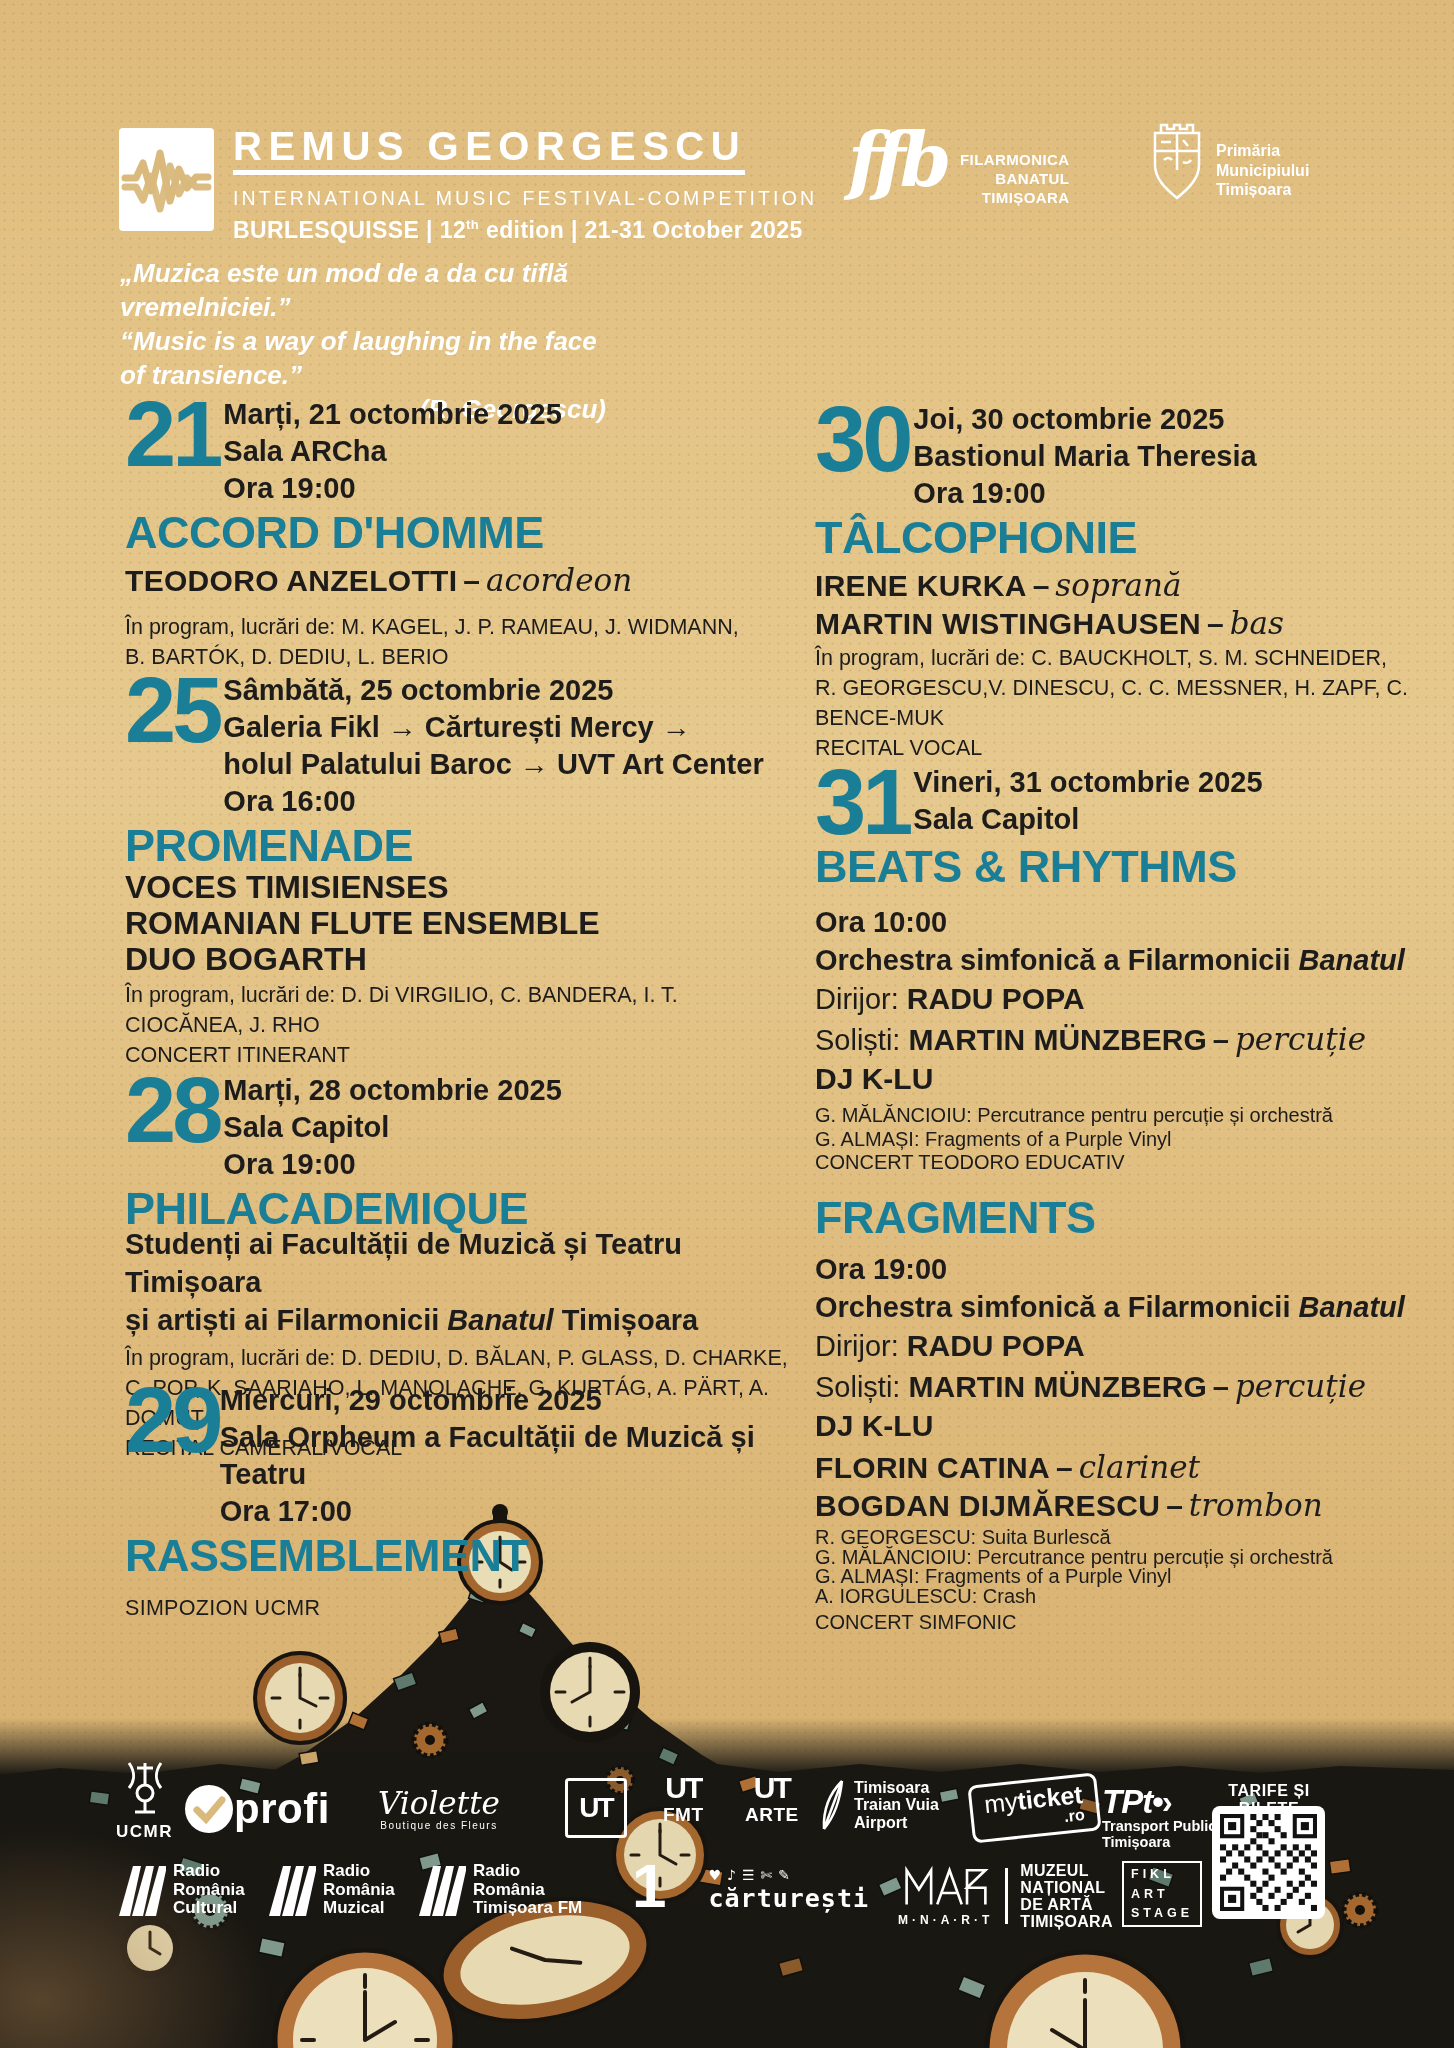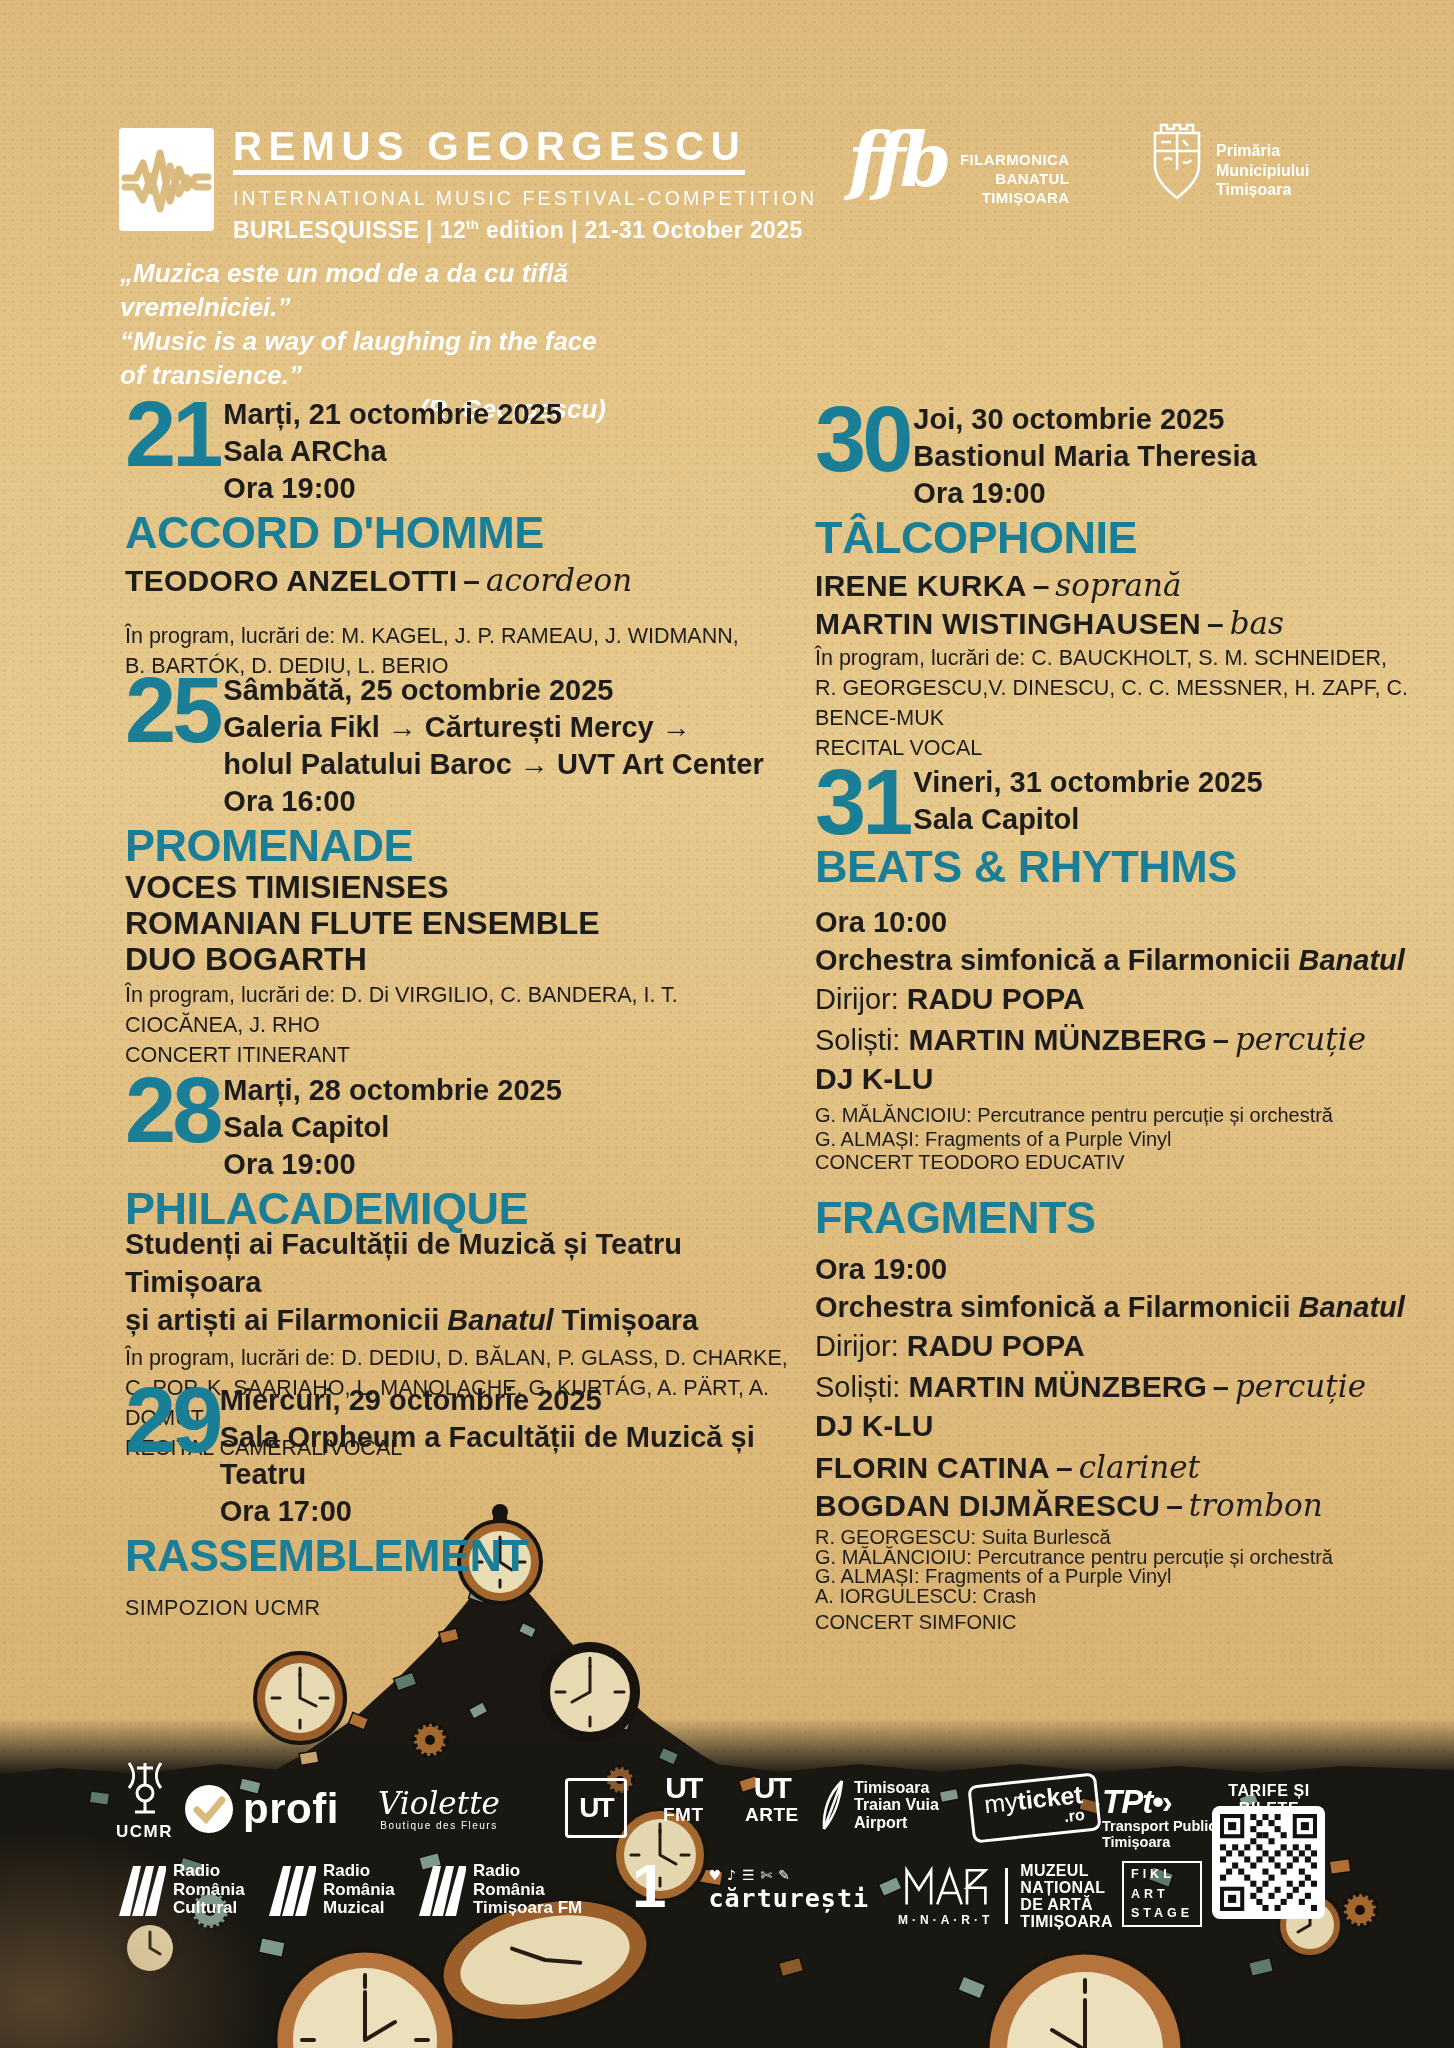--- a/index.html
+++ b/index.html
@@ -29,21 +29,21 @@
   
   .event{position:absolute;z-index:2;width:640px;}
   .ehead{display:flex;align-items:flex-start;}
   .day{font-size:92px;font-weight:600;color:#1a7e96;line-height:78px;min-width:80px;margin-right:4px;letter-spacing:-4px;}
   .meta{font-size:29px;font-weight:600;line-height:37px;color:#1d1c1a;padding-top:1px;}
   .etitle{font-size:45px;font-weight:800;color:#1a7e96;line-height:52px;letter-spacing:-.5px;margin-top:0;}
   .performer{font-size:30px;line-height:32px;color:#1d1c1a;margin-top:5px;}
   .performer b{font-weight:700;letter-spacing:.3px;text-align:center;}
   .instr{font-family:"DejaVu Serif",serif;font-style:italic;font-size:31px;}
   .dash{font-weight:600;padding:0 6px;}
-  .program{font-size:21.5px;font-weight:500;line-height:30px;margin-top:24px;}
+  .program{font-size:21.5px;font-weight:500;line-height:30px;margin-top:15px;}
   .type{font-size:21.5px;font-weight:500;letter-spacing:.3px;margin-top:9px;}
   .ensembles{margin-top:-4px;}
   .ensembles div{font-size:32px;font-weight:800;line-height:34px;padding-top:2px;}
   .subline{font-size:29px;font-weight:700;line-height:38px;margin-top:-10px;}
   .bodyline{font-size:29px;font-weight:600;line-height:38px;}
   .bodyline i{font-weight:700;}
   .roleline{font-size:29px;font-weight:500;line-height:39px;}
   .roleline b{font-weight:800;font-size:30px;}
   .soloists{font-size:29px;font-weight:500;line-height:40px;}
   .soloists b{font-weight:800;font-size:30px;}
@@ -56,21 +56,21 @@
   #e30{left:815px;top:400px;} #e31{left:815px;top:763px;} #efr{left:815px;top:1192px;}
   
   #illus{position:absolute;left:0;top:1440px;z-index:1;}
   
   .footer{position:absolute;inset:0;z-index:3;color:#fff;}
   .footer .fi{position:absolute;}
   .center{text-align:center;}
   #f-ucmr{left:116px;top:1760px;}
   #f-ucmr .lbl{font-size:17px;font-weight:800;letter-spacing:1.5px;margin-top:2px;}
   #f-profi{left:184px;top:1784px;display:flex;align-items:center;}
-  #f-profi .lbl{font-size:42px;font-weight:800;margin-left:9px;letter-spacing:.5px;}
+  #f-profi .lbl{font-size:42px;font-weight:800;letter-spacing:.5px;}
   #f-violette{left:378px;top:1786px;}
   #f-violette .name{font-family:"DejaVu Serif",serif;font-style:italic;font-size:31px;line-height:34px;}
   #f-violette .sub{font-size:10px;letter-spacing:1.5px;font-weight:500;}
   .uvt-box{width:56px;height:54px;border:3px solid #fff;border-radius:4px;display:flex;align-items:center;justify-content:center;font-size:28px;font-weight:800;letter-spacing:-2px;}
   #f-uvt{left:565px;top:1778px;}
   #f-fmt{left:663px;top:1772px;} #f-arte{left:745px;top:1772px;}
   .uvt-mark{font-size:30px;font-weight:800;letter-spacing:-2px;line-height:32px;}
   .uvt-sub{font-size:19px;font-weight:800;letter-spacing:.5px;line-height:22px;}
   #f-airport{left:818px;top:1778px;display:flex;align-items:center;}
   #f-airport .lines{margin-left:6px;font-size:16px;font-weight:800;line-height:17.5px;}

